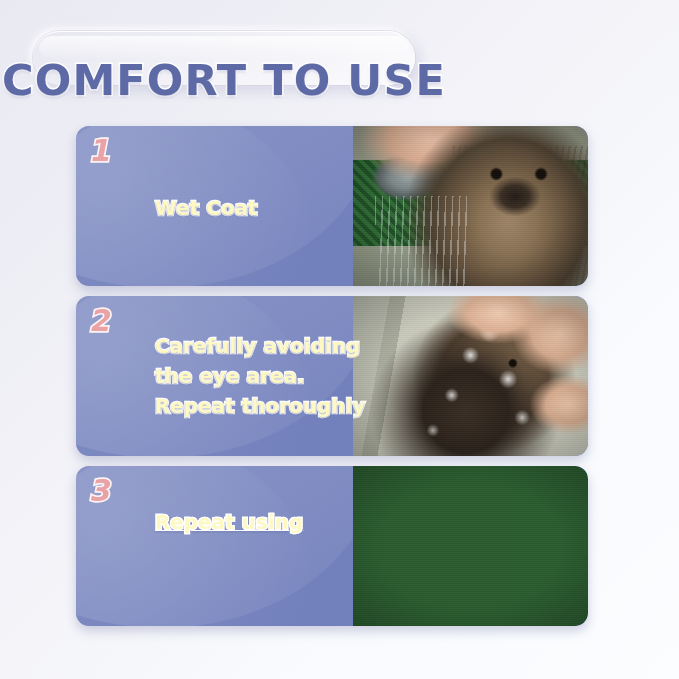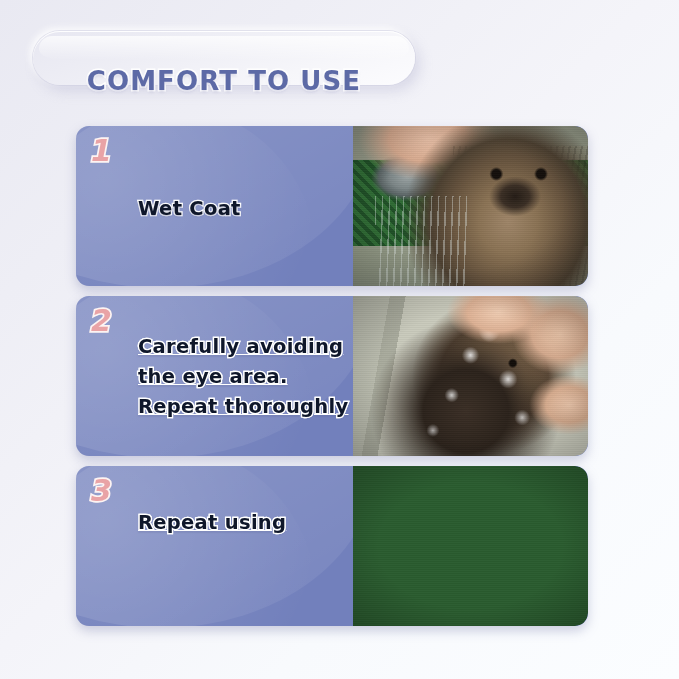--- a/index.html
+++ b/index.html
@@ -37,21 +37,21 @@
     content:"";
     position:absolute;
     left:6px; top:5px; right:6px; height:44%;
     border-radius: 24px 24px 40px 40px / 24px 24px 20px 20px;
     background: linear-gradient(180deg, rgba(255,255,255,0.75), rgba(255,255,255,0));
     pointer-events:none;
   }
   #page-title {
     position: relative;
     z-index: 2;
-    font-size: 26px;
+    font-size: 43px;
     line-height: 1;
     font-weight: bold;
     letter-spacing: 1.1px;
     color: #5d6aa6;
     -webkit-text-stroke: 3.2px #ffffff;
     paint-order: stroke fill;
     text-shadow: 0 2px 3px rgba(150,150,190,0.35);
     white-space: nowrap;
     margin-top: 45px;
   }
@@ -102,34 +102,34 @@
     font-style: italic;
     color: #e9a3a6;
     -webkit-text-stroke: 3.4px #fdf4f3;
     paint-order: stroke fill;
     letter-spacing: 0;
     z-index: 4;
   }
 
   .card-text {
     position: absolute;
-    left: 62px;
+    left: 79px;
     width: 250px;
     z-index: 4;
-    color: #0f172a;
+    color: #fef9c3;
     font-size: 19.5px;
     font-weight: bold;
     line-height: 30px;
     letter-spacing: 0.3px;
     -webkit-text-stroke: 2.6px #ffffff;
     paint-order: stroke fill;
     text-shadow: 0 1px 2px rgba(70,80,130,0.45);
   }
   #card-1 .card-text { top: 68px; }
-  #card-2 .card-text { top: 36px; text-decoration: underline; }
+  #card-2 .card-text { top: 36px; }
   #card-3 .card-text { top: 42px; text-decoration: underline; }
 
   
   .photo-wrap {
     position: absolute;
     right: 0;
     top: 0;
     width: 235px;
     height: 160px;
     overflow: hidden;

